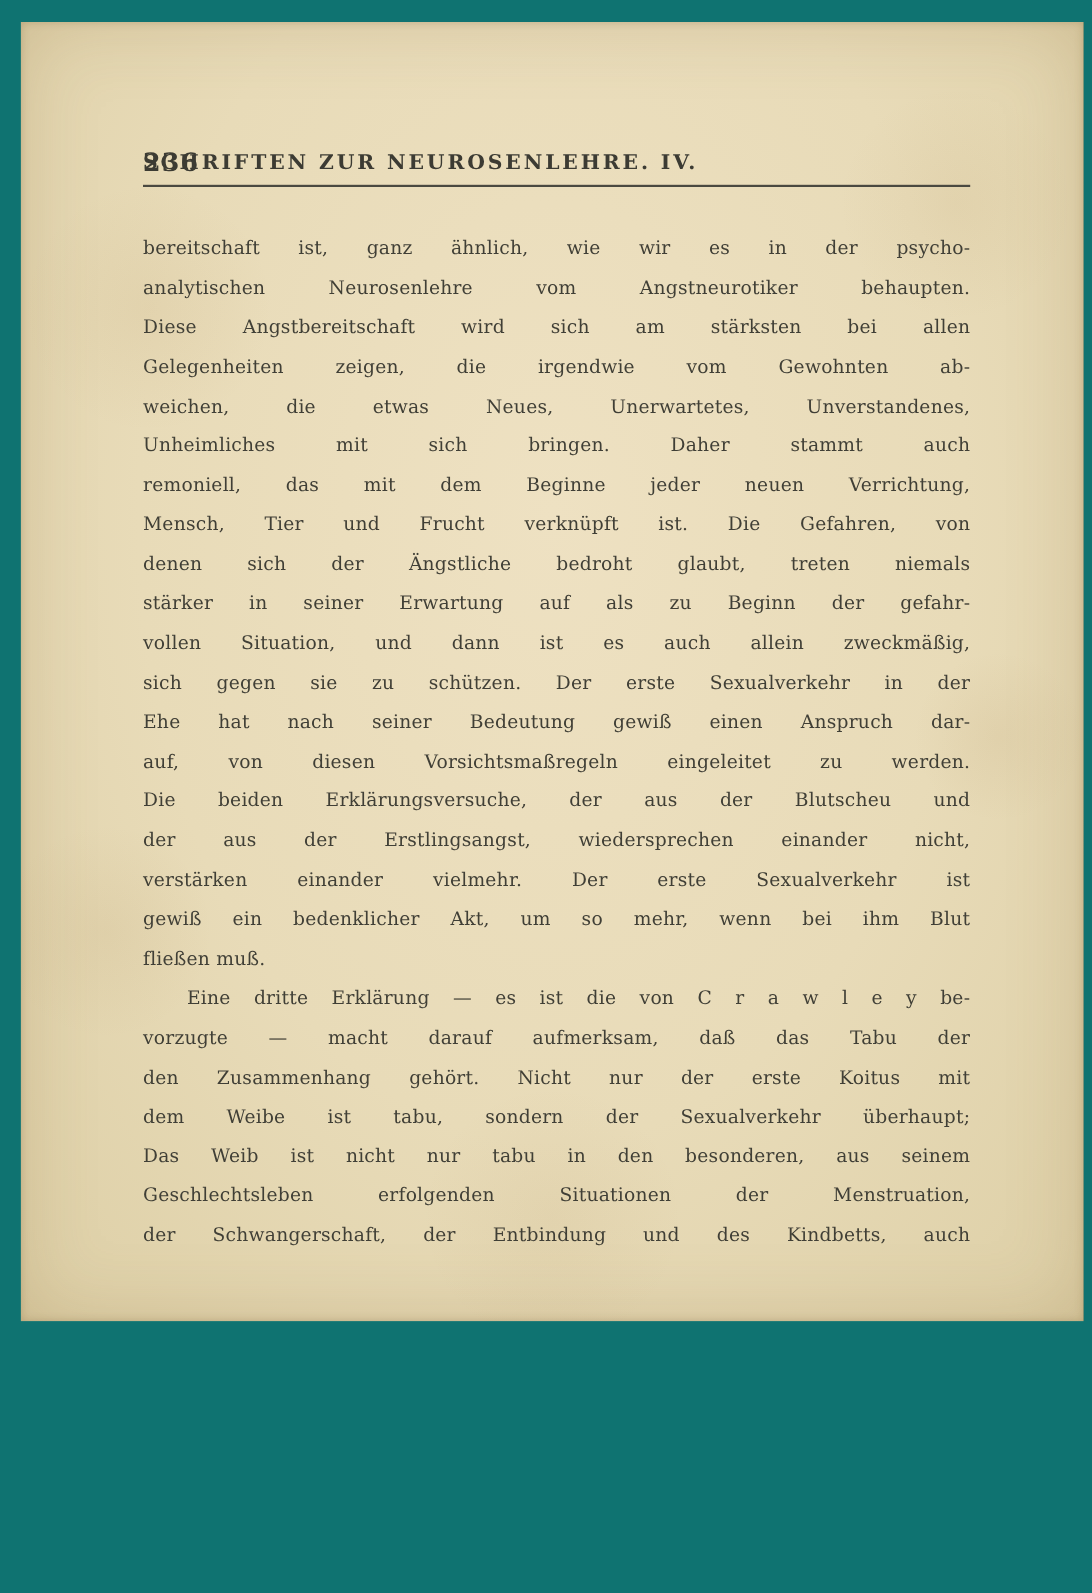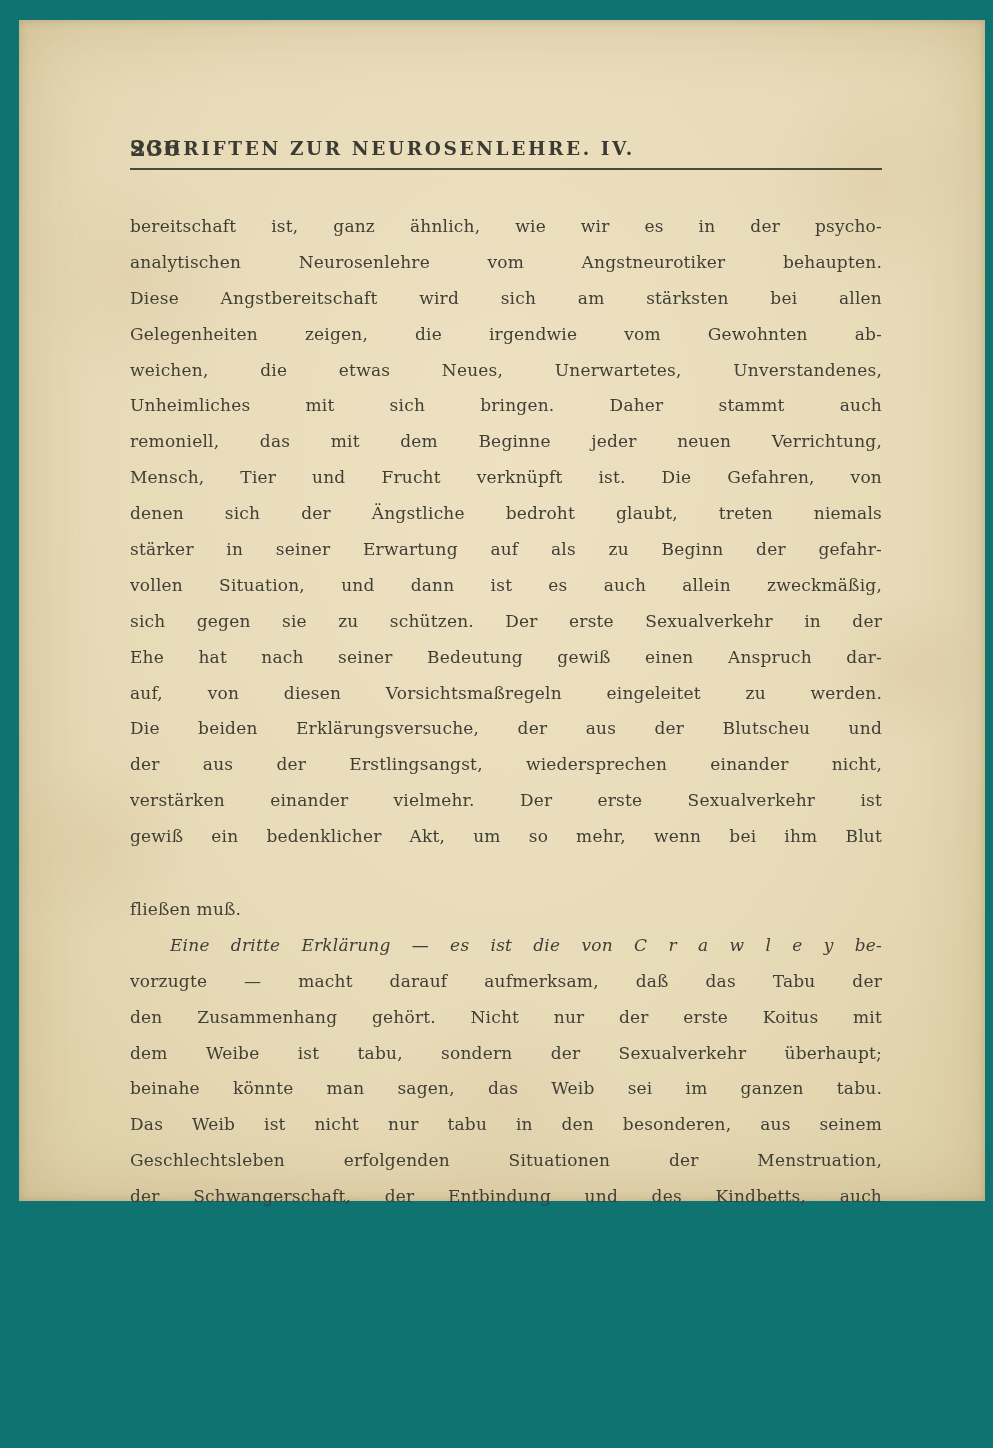--- a/index.html
+++ b/index.html
@@ -72,25 +72,23 @@
   }
   .line {
     line-height: 35.9px;
     height: 35.9px;
     text-align: justify;
     text-align-last: justify;
     overflow: visible;
   }
   .line.para-end {
     text-align-last: left;
-    margin-top: 37px;
   }
   .line.indent {
     text-indent: 40px;
-    font-style: italic;
   }
 </style>
 </head>
 <body>
 
 <div class="paper">
   <div class="content">
 
     <div class="header-row">
       <span class="page-number">236</span>
@@ -115,20 +113,19 @@
         <div class="line">auf, von diesen Vorsichtsmaßregeln eingeleitet zu werden.</div>
         <div class="line">Die beiden Erklärungsversuche, der aus der Blutscheu und</div>
         <div class="line">der aus der Erstlingsangst, wiedersprechen einander nicht,</div>
         <div class="line">verstärken einander vielmehr. Der erste Sexualverkehr ist</div>
         <div class="line">gewiß ein bedenklicher Akt, um so mehr, wenn bei ihm Blut</div>
         <div class="line para-end">fließen muß.</div>
         <div class="line indent">Eine dritte Erklärung — es ist die von C r a w l e y be-</div>
         <div class="line">vorzugte — macht darauf aufmerksam, daß das Tabu der</div>
         <div class="line">den Zusammenhang gehört. Nicht nur der erste Koitus mit</div>
         <div class="line">dem Weibe ist tabu, sondern der Sexualverkehr überhaupt;</div>
-        <div class="line">beinahe könnte man sagen, das Weib sei im ganzen tabu.</div>
         <div class="line">Das Weib ist nicht nur tabu in den besonderen, aus seinem</div>
         <div class="line">Geschlechtsleben erfolgenden Situationen der Menstruation,</div>
         <div class="line">der Schwangerschaft, der Entbindung und des Kindbetts, auch</div>
       </div>
 
   </div>
 </div>
 
 </body></html>

